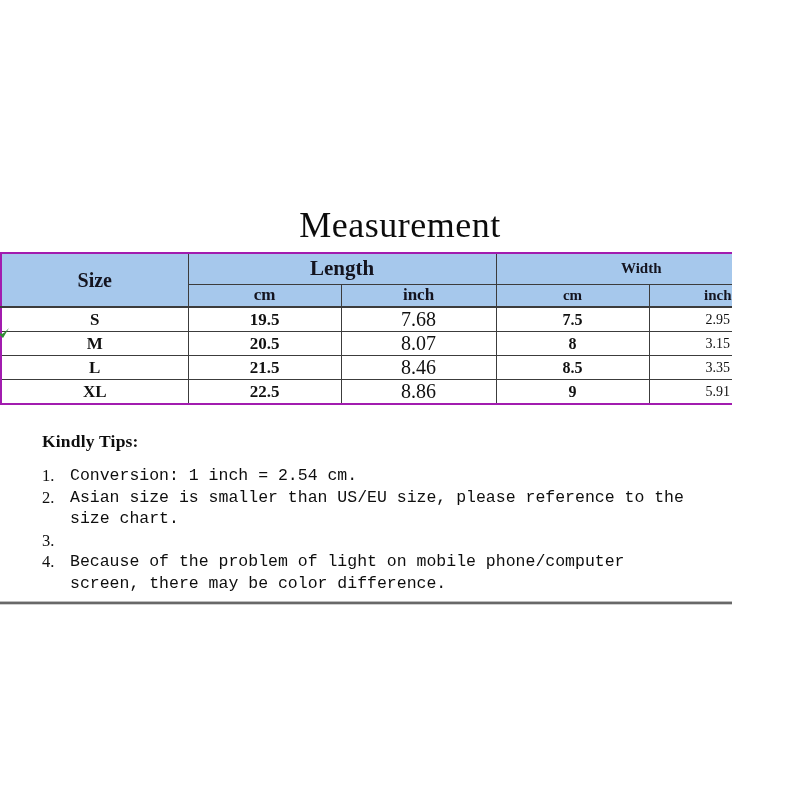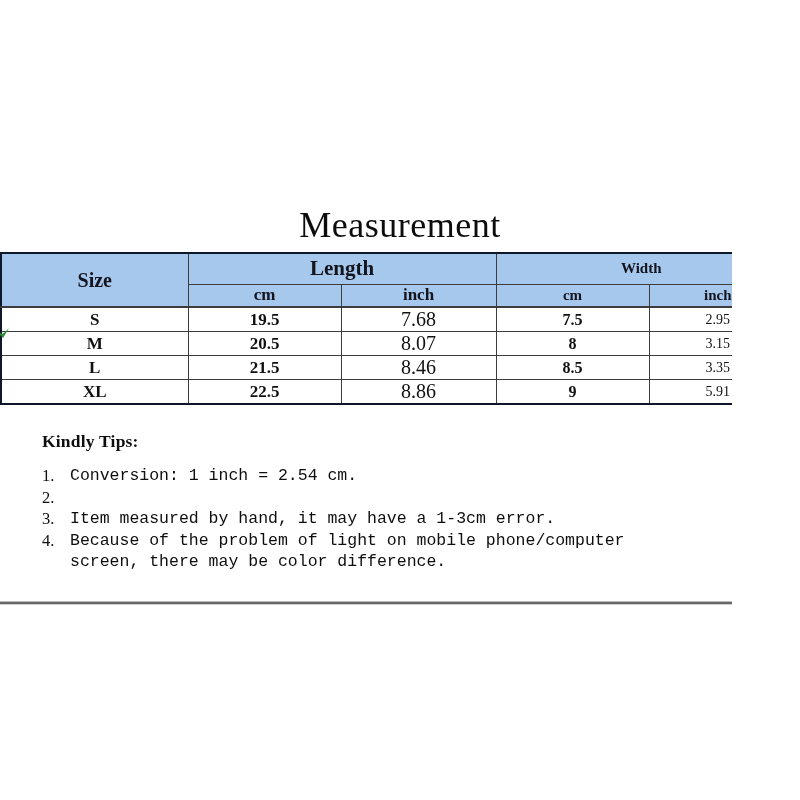--- a/index.html
+++ b/index.html
@@ -42,21 +42,21 @@
   }
   .size-table td, .size-table th {
     border: 1px solid #3c3c3c;
     text-align: center;
     vertical-align: middle;
     padding: 0;
     overflow: hidden;
     white-space: nowrap;
   }
   .size-table {
-    border: 2px solid #0f172a;
+    border: 2px solid #a21caf;
   }
   .size-table tr.first-data-row td {
     border-top: 2px solid #3c3c3c;
   }
   .hdr {
     background: #a6c8ec;
     color: #14141f;
     font-weight: 700;
   }
   .hdr-size   { font-size: 20px; }
@@ -195,24 +195,24 @@
 
   <div class="tips">
     <div class="tips-heading">Kindly Tips:</div>
     <div class="tips-list">
       <div class="tips-item">
         <span class="tips-num">1.</span>
         <span class="tips-text">Conversion: 1 inch = 2.54 cm.</span>
       </div>
       <div class="tips-item">
         <span class="tips-num">2.</span>
+        <span class="tips-text">Asian size is smaller than US/EU size, please reference to the size chart.</span>
       </div>
       <div class="tips-item">
         <span class="tips-num">3.</span>
-        <span class="tips-text">Item measured by hand, it may have a 1-3cm error.</span>
       </div>
       <div class="tips-item">
         <span class="tips-num">4.</span>
         <span class="tips-text">Because of the problem of light on mobile phone/computer screen, there may be color difference.</span>
       </div>
     </div>
   </div>
 
   <div class="divider"></div>
 

